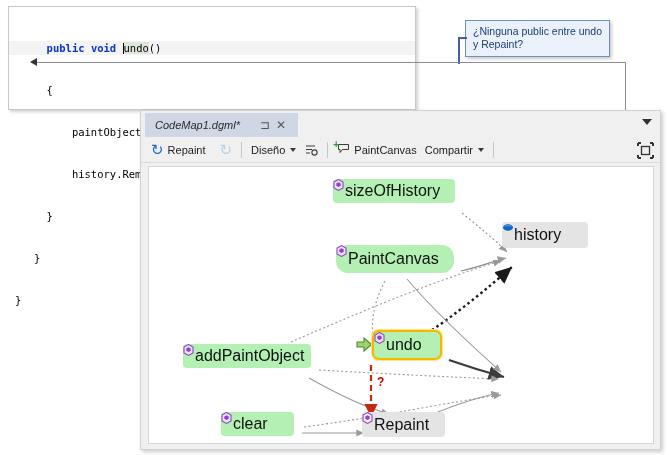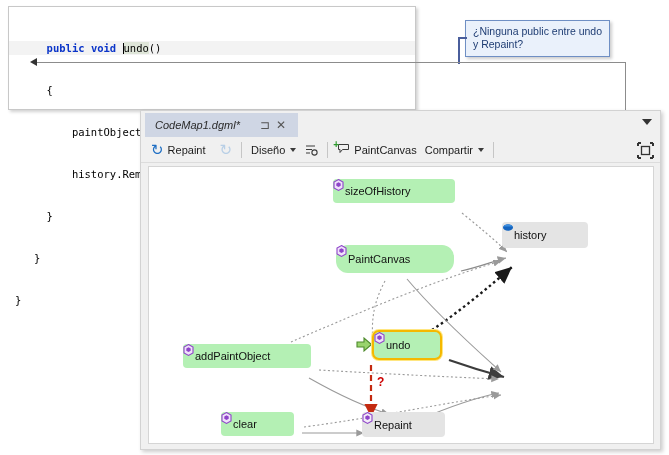--- a/index.html
+++ b/index.html
@@ -148,21 +148,21 @@
     border:1px solid #d5d5d5;
     box-sizing:border-box;
     overflow:hidden;
   }
   #canvas svg{position:absolute;left:0;top:0;}
 
   
   .node{
     position:absolute;
     display:flex;align-items:center;
-    font-size:11px;color:#111111;
+    font-size:16px;color:#111111;
     border-radius:4px;
     padding-left:7px;
     box-sizing:border-box;
     white-space:nowrap;
   }
   .node.green{background:#b4f0b4;}
   .node.gray{background:#e4e4e4;}
   .node.sel{
     background:#b4f0b4;
     border:2.5px solid #f5b800;

